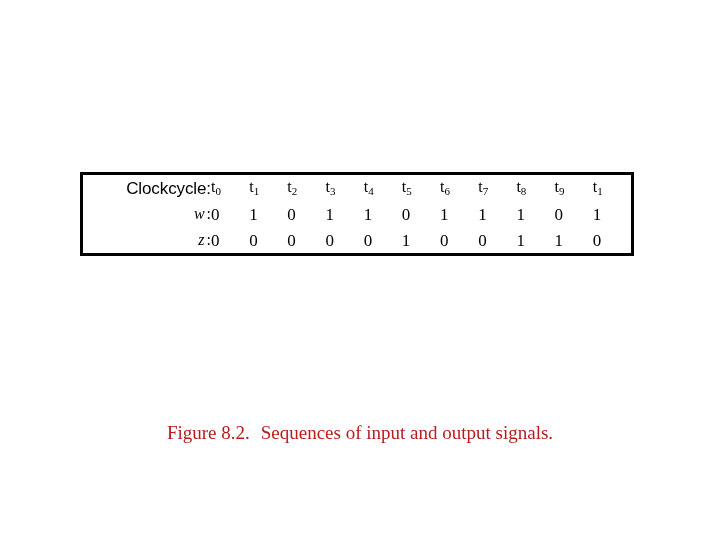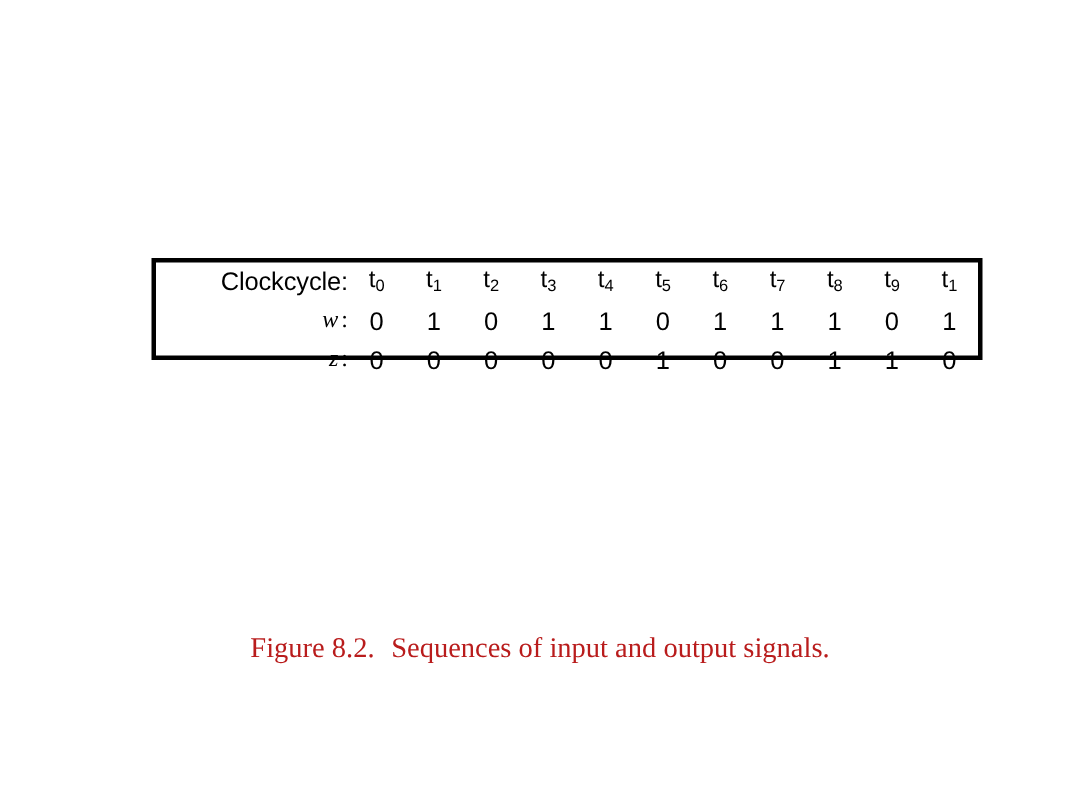--- a/index.html
+++ b/index.html
@@ -15,25 +15,24 @@
     overflow: hidden;
     position: relative;
   }
 
   
   #signal-table-box {
     position: absolute;
     left: 80px;
     top: 172px;
     width: 554px;
-    height: 68px;
+    height: 84px;
     border: 3px solid #000000;
     box-sizing: border-box;
     background: #ffffff;
-    margin-left: 21px;
   }
 
   table.signal-table {
     border-collapse: collapse;
     border-spacing: 0;
     width: 100%;
     height: 100%;
     table-layout: fixed;
   }
   table.signal-table td {
@@ -62,22 +61,22 @@
     font-size: 16px;
     font-style: italic;
   }
   .label-signal .colon {
     font-style: normal;
     padding-left: 2px;
   }
 
   
   td.cell {
-    text-align: center;
-    font-family: Liberation Sans, sans-serif;
+    text-align: left;
+    font-family: Liberation Serif, serif;
     font-size: 17px;
     white-space: nowrap;
   }
   td.cell.tick {
     font-size: 16px;
   }
   .tick-base { font-style: normal; }
   .tick-sub {
     font-size: 11px;
     vertical-align: -0.25em;

